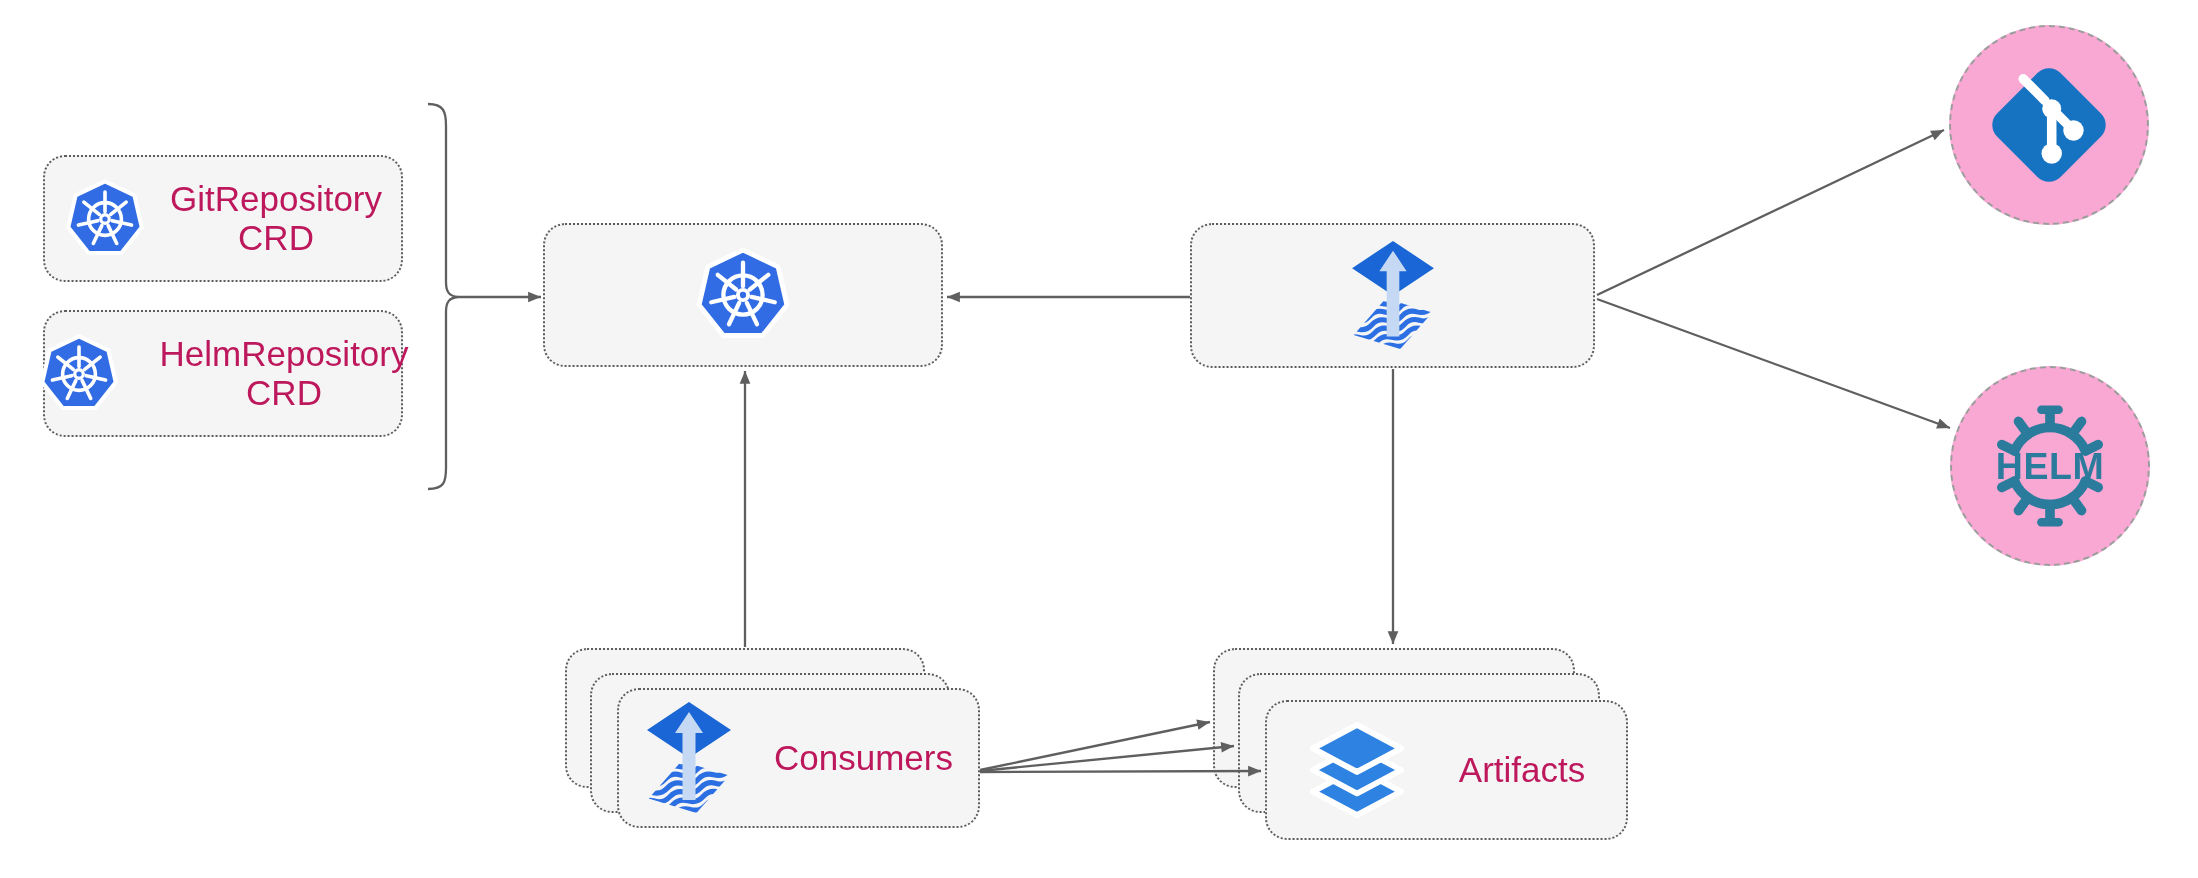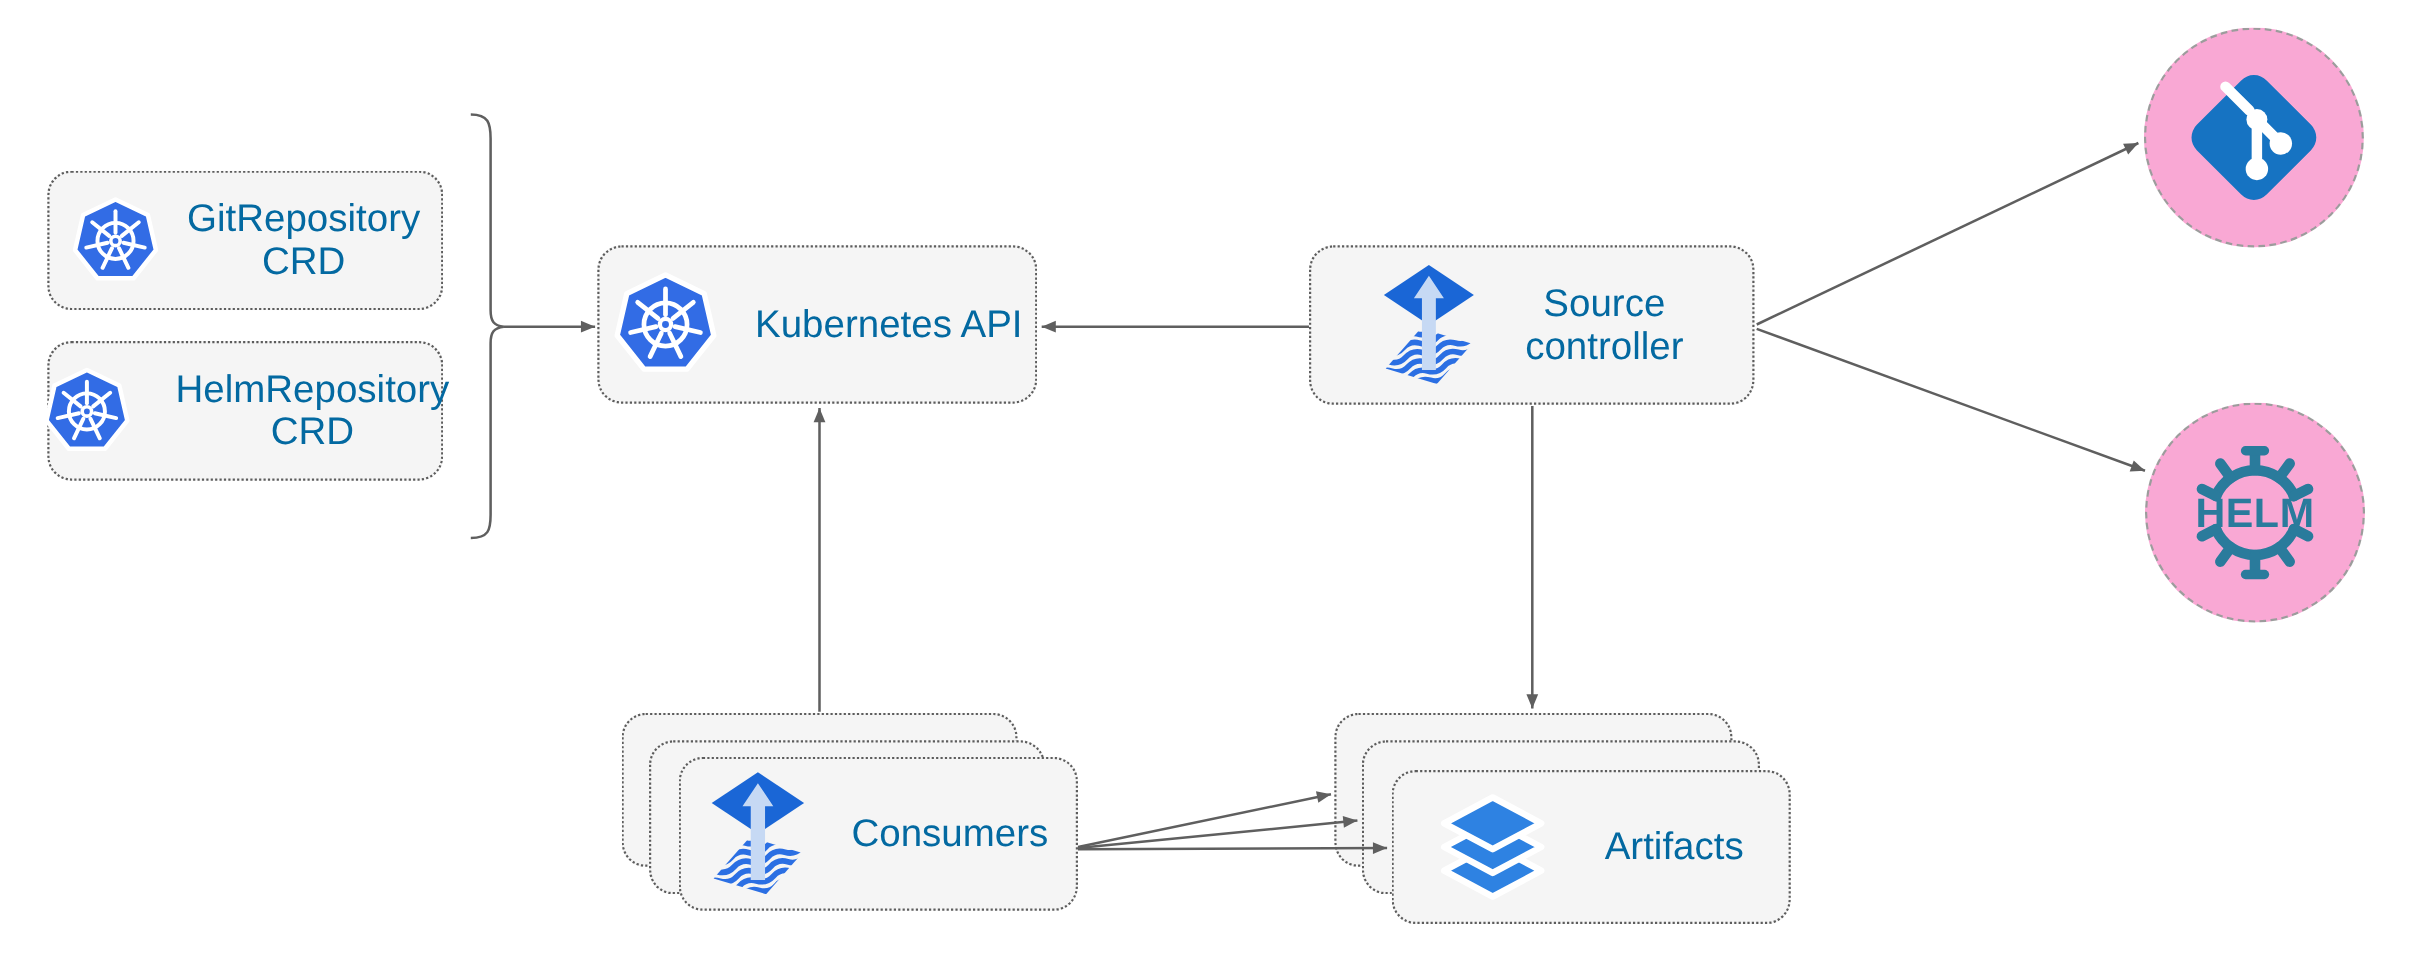--- a/index.html
+++ b/index.html
@@ -8,21 +8,21 @@
     background:#ffffff;
     font-family:"Liberation Sans", sans-serif;
   }
   
   .node{
     position:absolute;box-sizing:border-box;
     background:#F5F5F5;border:2.5px dotted #5C5C5C;border-radius:22px;
     display:flex;align-items:center;justify-content:center;
   }
   .node .label{
-    font-size:35px;color:#0369a1;text-align:center;
+    font-size:35px;color:#be185d;text-align:center;
     white-space:pre-line;line-height:1.1;
   }
   .stackbox{
     position:absolute;box-sizing:border-box;
     background:#F5F5F5;border:2.5px dotted #5C5C5C;border-radius:22px;
   }
   .endpoint{
     position:absolute;box-sizing:border-box;width:200px;height:200px;
     border-radius:50%;background:#f9a8d4;border:2.5px dashed #9C9C9C;
     display:flex;align-items:center;justify-content:center;
@@ -129,29 +129,26 @@
       <use href="#sym-kubernetes"></use>
     </svg>
   <span class="label">HelmRepository
 CRD</span>
 </div>
 
 <div class="node" style="left:543px;top:223px;width:400px;height:144px;gap:32px;">
   <svg class="icon" width="98" height="98">
       <use href="#sym-kubernetes"></use>
     </svg>
-  <span class="label">Kubernetes API</span>
 </div>
 
 <div class="node" style="left:1190px;top:223px;width:405px;height:145px;gap:44px;">
   <svg class="icon" width="88" height="113" viewBox="0 0 90 116">
       <use href="#sym-flux"></use>
     </svg>
-  <span class="label">Source
-controller</span>
 </div>
 
 <div class="stackbox z1" style="left:565px;top:648px;width:360px;height:140px;"></div>
 <div class="stackbox z2" style="left:590px;top:673px;width:360px;height:140px;"></div>
 <div class="node z3" style="left:617px;top:688px;width:363px;height:140px;gap:40px;">
   <svg class="icon" width="90" height="116" viewBox="0 0 90 116">
       <use href="#sym-flux"></use>
     </svg>
   <span class="label">Consumers</span>
 </div>

